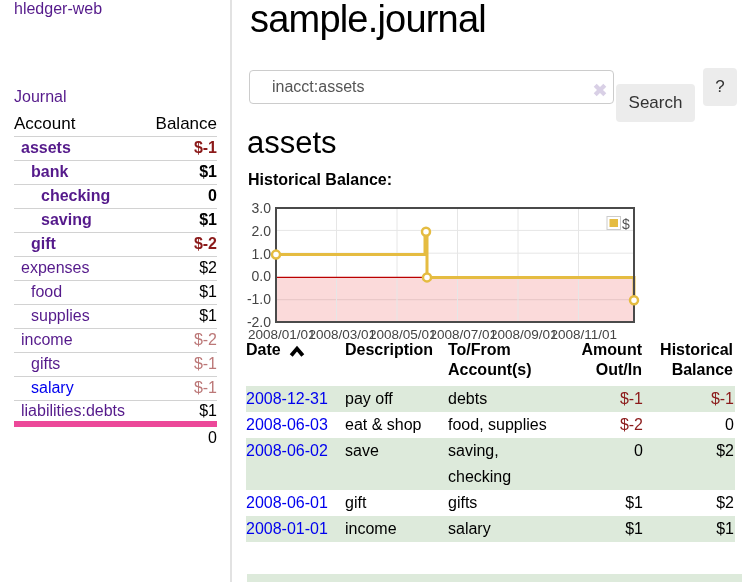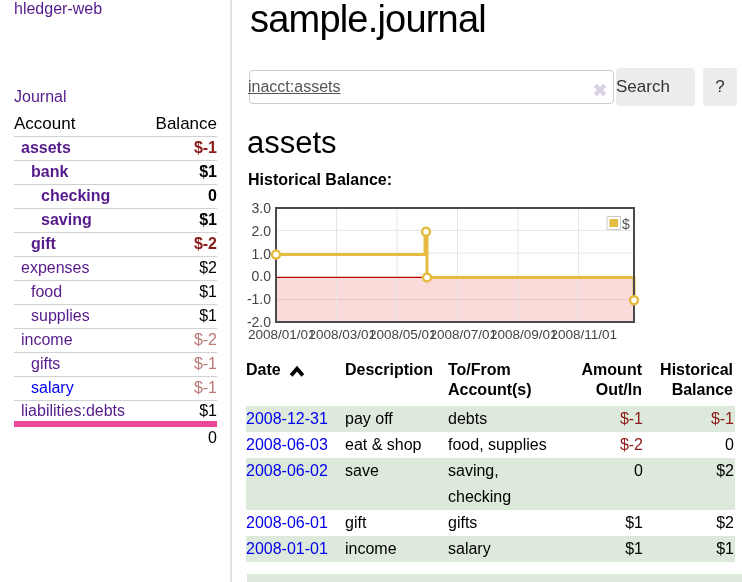--- a/index.html
+++ b/index.html
@@ -23,32 +23,32 @@
 .lvl1 { padding-left:7px !important; }
 .lvl2 { padding-left:17px !important; }
 .lvl3 { padding-left:27px !important; }
 .bold { font-weight:bold; }
 .dred { color:#8b1a1a; }
 .pred { color:#bc7878; }
 
 
 #h1 { position:absolute; left:250px; top:-2px; font-size:38px; font-weight:normal; color:#000; letter-spacing:-0.8px; }
 #searchbox { position:absolute; left:249px; top:70px; width:365px; height:34px; border:1px solid #ccc; border-radius:4px; background:#fff; }
-#searchtext { position:absolute; left:248px; top:78px; font-size:16px; color:#555;text-decoration:underline; }
+#searchtext { position:absolute; left:272px; top:78px; font-size:16px; color:#555; }
 #clearx { position:absolute; left:593px; top:83px; }
-#searchbtn { position:absolute; left:616px; top:68px; width:79px; height:38px; background:#ececec; border-radius:4px; font-size:17px; color:#333; text-align:left; line-height:38px; }
+#searchbtn { position:absolute; left:616px; top:84px; width:79px; height:38px; background:#ececec; border-radius:4px; font-size:17px; color:#333; text-align:center; line-height:38px; }
 #helpbtn { position:absolute; left:703px; top:68px; width:34px; height:38px; background:#ececec; border-radius:4px; font-size:17px; color:#333; text-align:center; line-height:38px; }
 #h2 { position:absolute; left:247px; top:125px; font-size:31px; font-weight:normal; color:#000; }
 #hbal { position:absolute; left:248px; top:171px; font-size:16px; font-weight:bold; color:#000; }
 
 
 #chart { position:absolute; left:238px; top:198px; }
 
 
-#rtable { position:absolute; left:246px; top:360px; width:489px; border-collapse:collapse; font-size:16px; table-layout:fixed; }
+#rtable { position:absolute; left:246px; top:340px; width:489px; border-collapse:collapse; font-size:16px; table-layout:fixed; }
 #rtable th { font-weight:bold; text-align:left; vertical-align:top; line-height:20px; padding:0 0 6px 0; }
 #rtable th.r, #rtable td.r { text-align:right; }
 #rtable td { line-height:26px; padding:0; vertical-align:top; }
 #rtable td.r { padding-right:1px; }
 #rtable th.r { padding-right:2px;margin-top:48px; }
 #rtable tr.g td { background:#ddeadb; }
 #rtable a { color:#0000ee; text-decoration:none; }
 .caret { display:inline-block; vertical-align:-3px; margin-left:4px; }
 
 #bottomstrip { position:absolute; left:247px; top:574px; width:495px; height:8px; background:#ddeadb; }

